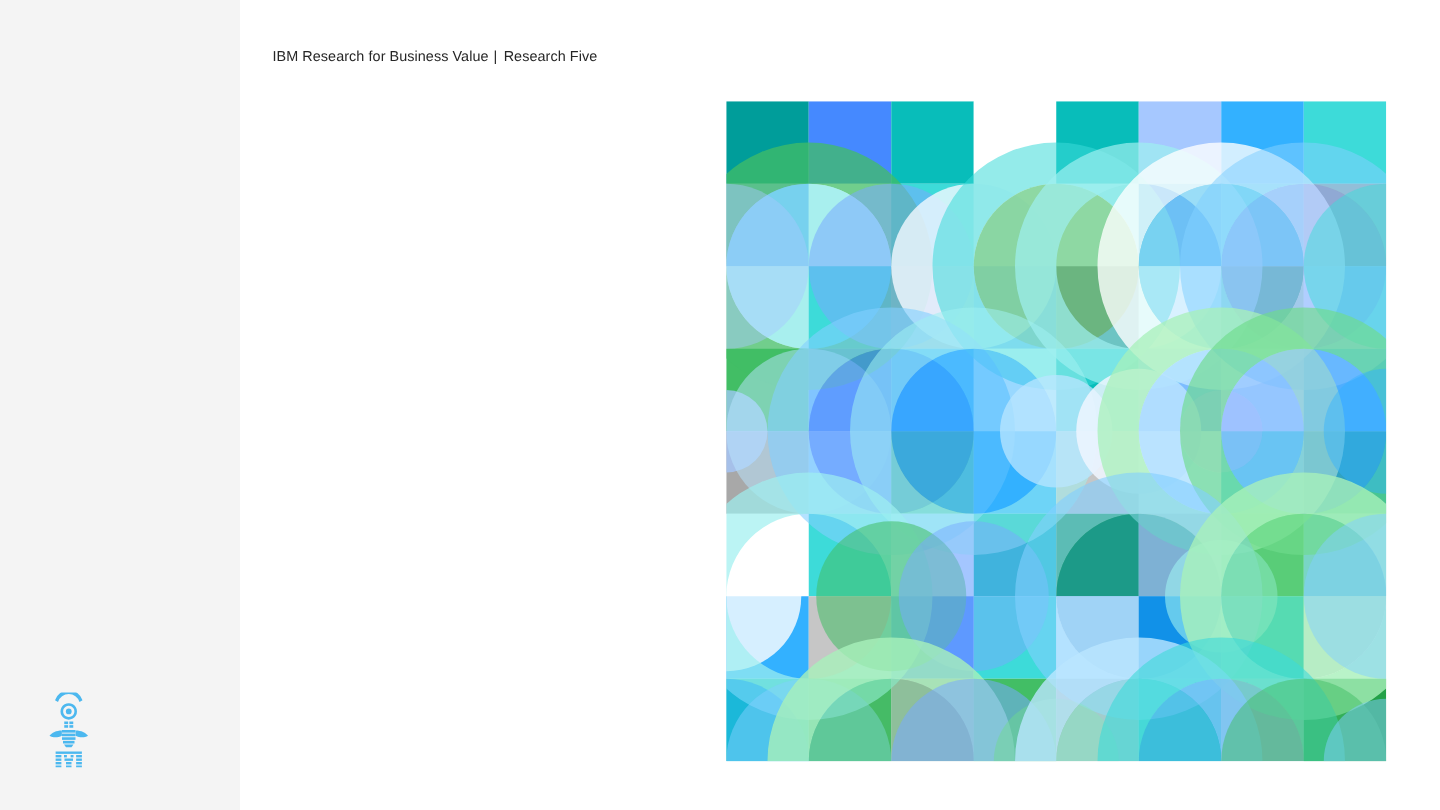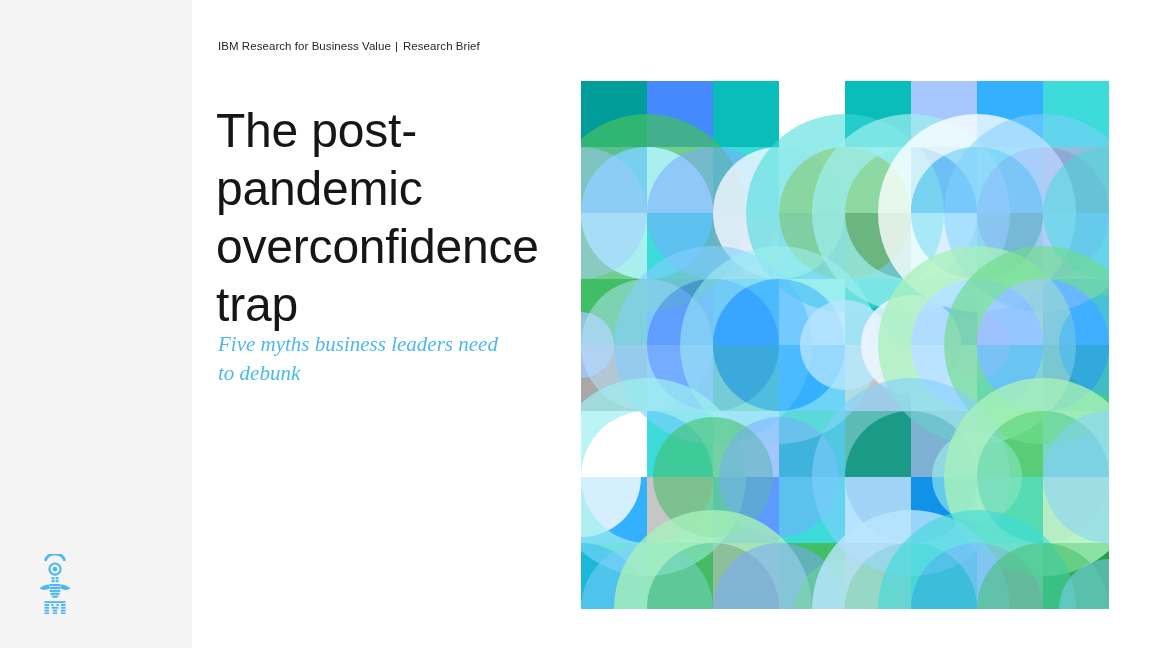--- a/index.html
+++ b/index.html
@@ -74,26 +74,24 @@
 </head>
 <body>
 
 <div class="page">
 
   <div class="left-band"></div>
 
   <div class="content">
 
     <div class="eyebrow">
-      <span>IBM Research for Business Value</span><span class="sep">|</span><span>Research Brief</span>
+      <span>IBM Research for Business Value</span><span class="sep">|</span><span>Research Five</span>
     </div>
 
-    <h1 class="title">The post-pandemic overconfidence trap</h1>
-
-    <div class="subtitle">Five myths business leaders need to debunk</div>
+
 
   </div>
 
   <div class="ibv-logo">
     <svg width="34" height="60" viewBox="0 0 34 60">
       <g fill="#4cb8ef">
 
         <path d="M6 6.2 A11.5 11.5 0 0 1 28 6.2 L25.6 7.6 A9 9 0 0 0 8.4 7.6 Z"></path>
 
         <path d="M17 8.5 A6.6 6.6 0 1 1 16.98 8.5 Z M17 10.6 A4.5 4.5 0 1 0 17.02 10.6 Z"></path>

